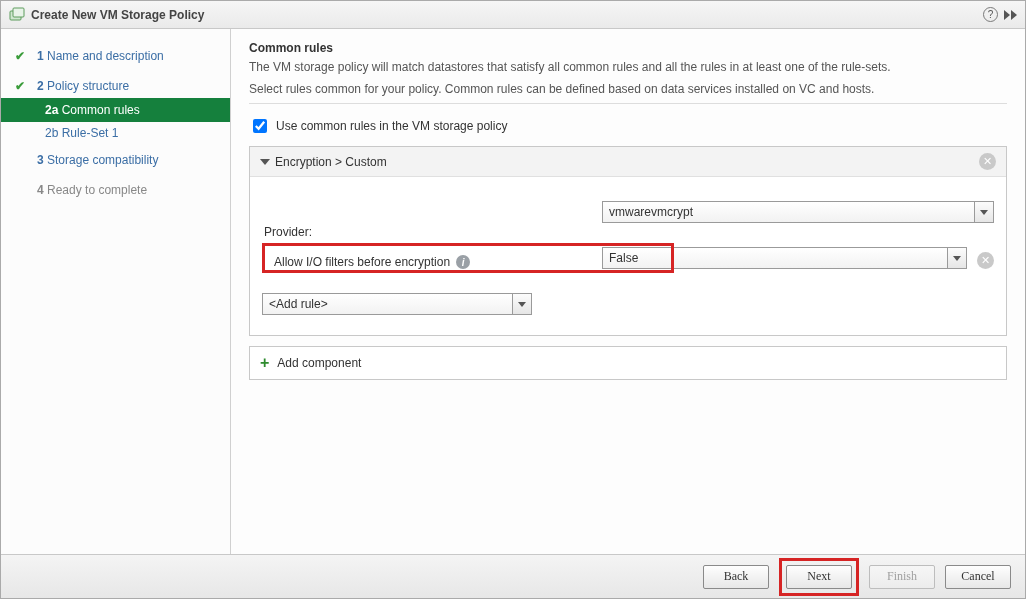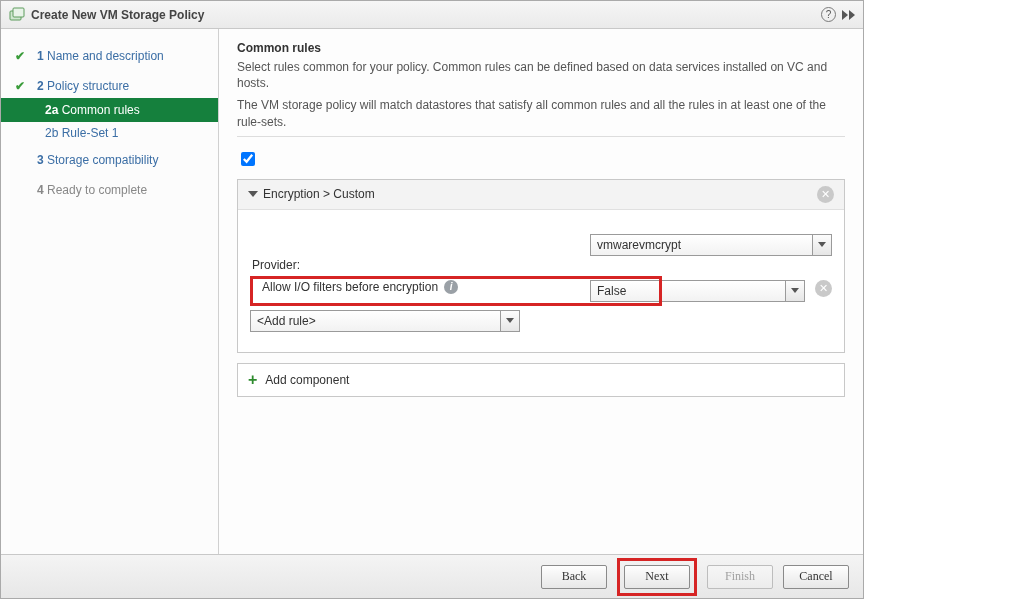--- a/index.html
+++ b/index.html
@@ -1,19 +1,19 @@
 <!DOCTYPE html>
 <html><head>
 <meta charset="utf-8">
 <style>
   * { box-sizing: border-box; }
   html, body { margin: 0; padding: 0; width: 1026px; height: 599px; font-family: Arial, Helvetica, sans-serif; font-size: 12px; color: #333; background: #fff; }
 
   
-  .dialog { width: 864px; height: 599px; display: flex; flex-direction: column; border: 1px solid #aaa; background: #fdfdfd; }
+  .dialog { width: 1026px; height: 599px; display: flex; flex-direction: column; border: 1px solid #aaa; background: #fdfdfd; }
   .titlebar { height: 28px; background: linear-gradient(#f6f6f6,#eaeaea); border-bottom: 1px solid #c8c8c8; display: flex; align-items: center; padding: 0 8px; }
   .titlebar .t-icon { width: 16px; height: 16px; margin-right: 6px; display:flex; align-items:center; justify-content:center; }
   .titlebar .t-title { font-weight: bold; color: #444; flex:0 0 auto; }
   .titlebar .t-spacer { flex:1 1 auto; }
   .titlebar .t-right { display:flex; align-items:center; gap:6px; }
 
   .body { flex:1 1 auto; display:flex; min-height:0; }
   .nav { width: 230px; border-right: 1px solid #d0d0d0; background:#fcfcfc; padding: 16px 0 0 0; }
   .nav-item { display:flex; align-items:center; gap:8px; padding: 4px 10px 4px 14px; color:#3b6ea5; cursor:pointer; }
   .nav-item.done .num { color:#3b6ea5; }
@@ -37,21 +37,21 @@
   .component-head .disclosure { width:0; height:0; border-left:5px solid transparent; border-right:5px solid transparent; border-top:6px solid #555; }
   .component-head .closebtn { margin-left:auto; width:17px; height:17px; border-radius:50%; background:#c9c9c9; color:#fff; display:flex; align-items:center; justify-content:center; font-size:11px; cursor:pointer; }
   .comp-body { padding:8px 12px 12px 12px; }
   .row { display:flex; align-items:center; margin-bottom:8px; }
   .row .lbl { width:340px; color:#333; padding-right:8px;margin-top:40px; }
   .row .ctrl { flex:1 1 auto; }
   .select { display:flex; align-items:center; height:22px; }
   .select .sel-input { flex:1 1 auto; height:22px; border:1px solid #9a9a9a; border-right:none; background:linear-gradient(#fff,#f2f2f2); padding:0 6px; display:flex; align-items:center; }
   .select .sel-btn { width:20px; height:22px; border:1px solid #9a9a9a; background:linear-gradient(#fcfcfc,#e6e6e6); display:flex; align-items:center; justify-content:center; cursor:pointer; }
   .select .sel-btn .caret { width:0; height:0; border-left:4px solid transparent; border-right:4px solid transparent; border-top:5px solid #555; }
-  .rule-row { display:flex; align-items:flex-start; margin-bottom:8px; position:relative; }
+  .rule-row { display:flex; align-items:flex-end; margin-bottom:24px; position:relative; }
   .rule-lbl-wrap { width:340px; display:flex; align-items:center; padding-left:12px; gap:6px; }
   .info-icon { width:14px; height:14px; border-radius:50%; background:#9aa0a6; color:#fff; font-size:10px; display:flex; align-items:center; justify-content:center; font-style:italic; font-weight:bold; }
   .rule-select-wrap { flex:1 1 auto; }
   .rule-remove { margin-left:10px; width:17px; height:17px; border-radius:50%; background:#c9c9c9; color:#fff; display:flex; align-items:center; justify-content:center; font-size:11px; cursor:pointer; }
   .hl-red-frame { position:absolute; border:3px solid #d62424; pointer-events:none; }
   .addrule-sel { width:270px; }
 
   .add-comp { border:1px solid #c8c8c8; padding:8px 10px; display:flex; align-items:center; gap:8px; background:#fff; cursor:pointer; }
   .plus { color:#2e8b2e; font-size:16px; font-weight:bold; line-height:1; }
 
@@ -109,26 +109,27 @@
         <span><span class="num">3</span>&nbsp;<span>Storage compatibility</span></span>
       </div>
       <div class="nav-item disabled" style="margin-top:8px;">
         <span class="chk"></span>
         <span><span class="num">4</span>&nbsp;<span>Ready to complete</span></span>
       </div>
     </div>
 
     <div class="content">
       <h3>Common rules</h3>
+      <div class="desc">The VM storage policy will match datastores that satisfy all common rules and all the rules in at least one of the rule-sets.</div>
       <div class="desc">Select rules common for your policy. Common rules can be defined based on data services installed on VC and hosts.</div>
-      <div class="desc">The VM storage policy will match datastores that satisfy all common rules and all the rules in at least one of the rule-sets.</div>
       <div class="hr"></div>
 
       <label class="chk-row">
         <input type="checkbox" checked="" style="">
+        <span>Use common rules in the VM storage policy</span>
       </label>
 
       <div class="component">
         <div class="component-head">
           <span class="disclosure"></span>
           <span>Encryption &gt; Custom</span>
           <span class="closebtn">✕</span>
         </div>
         <div class="comp-body">
           <div class="row">

